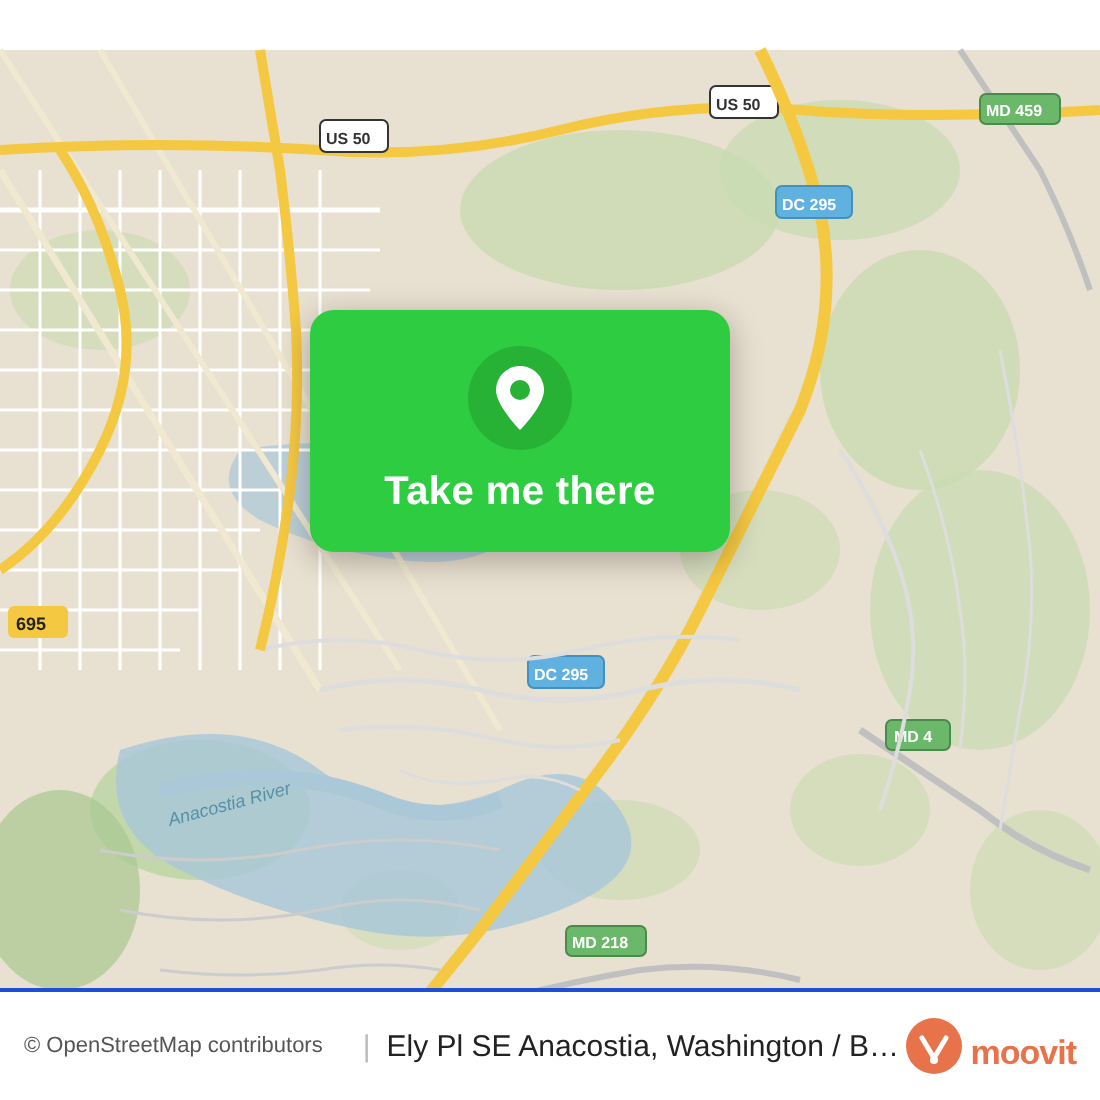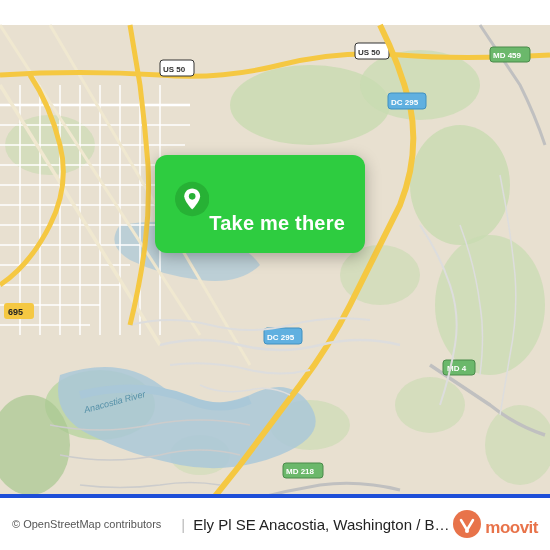--- a/index.html
+++ b/index.html
@@ -27,22 +27,22 @@
     }
 
     #take-me-there-card {
       position: absolute;
       top: 155px;
       left: 155px;
       width: 210px;
       background: #2ecc40;
       border-radius: 12px;
       display: flex;
-      flex-direction: row;
-      align-items: flex-end;
+      flex-direction: column;
+      align-items: center;
       padding: 18px 20px 18px 20px;
       box-shadow: 0 4px 16px rgba(0,0,0,0.28);
       cursor: pointer;
     }
 
     #location-pin-icon {
       width: 52px;
       height: 52px;
       margin-bottom: 10px;
     }
@@ -56,21 +56,21 @@
     }
 
     #bottom-bar {
       position: absolute;
       bottom: 0; left: 0; right: 0;
       height: 56px;
       background: #fff;
       display: flex;
       align-items: center;
       padding: 0 12px;
-      border-top: 4px solid #1d4ed8;
+      border-top: 2px solid #1d4ed8;
     }
 
     #osm-attribution {
       font-size: 11px;
       color: #555;
       margin-right: 12px;
       flex-shrink: 0;
     }
 
     #location-title {

